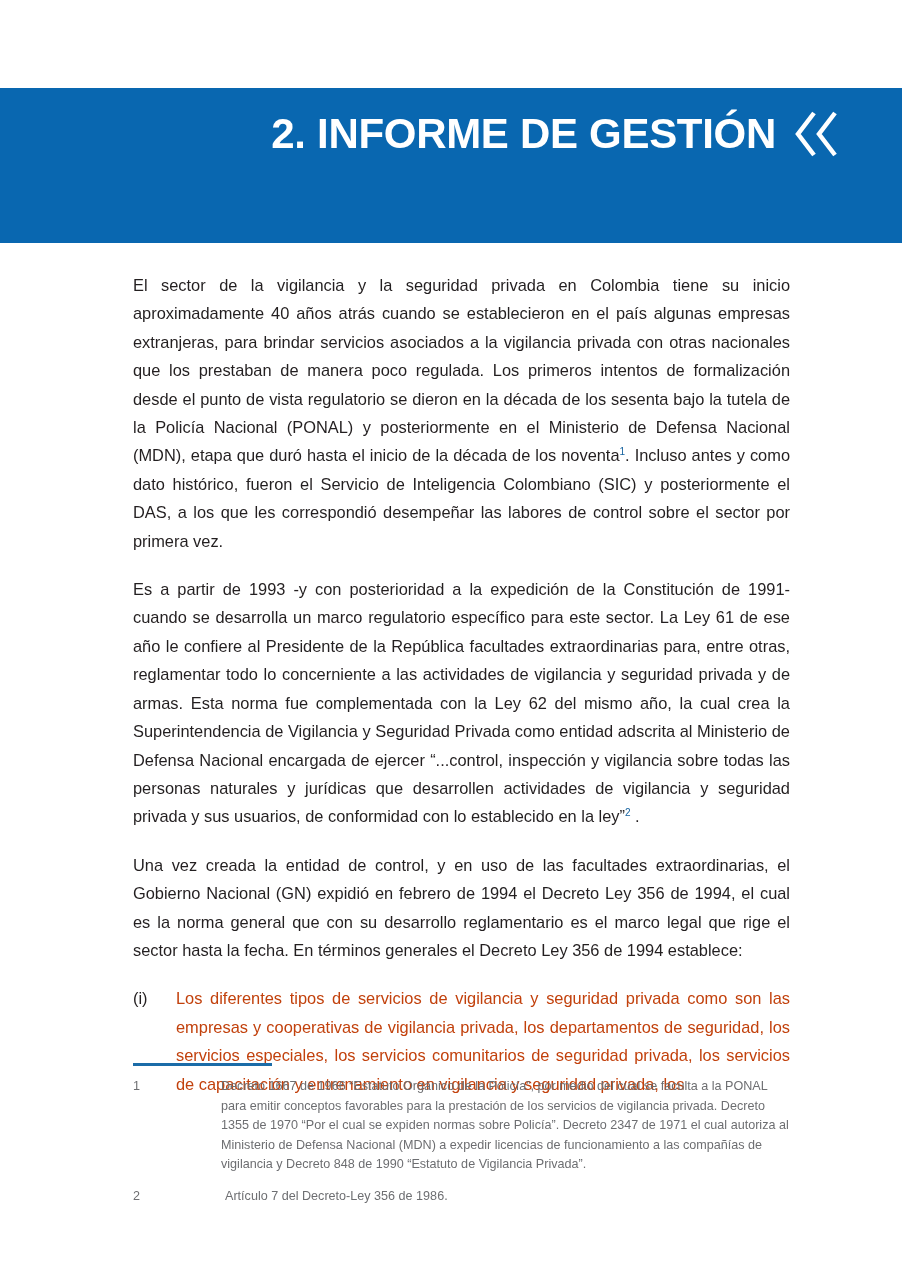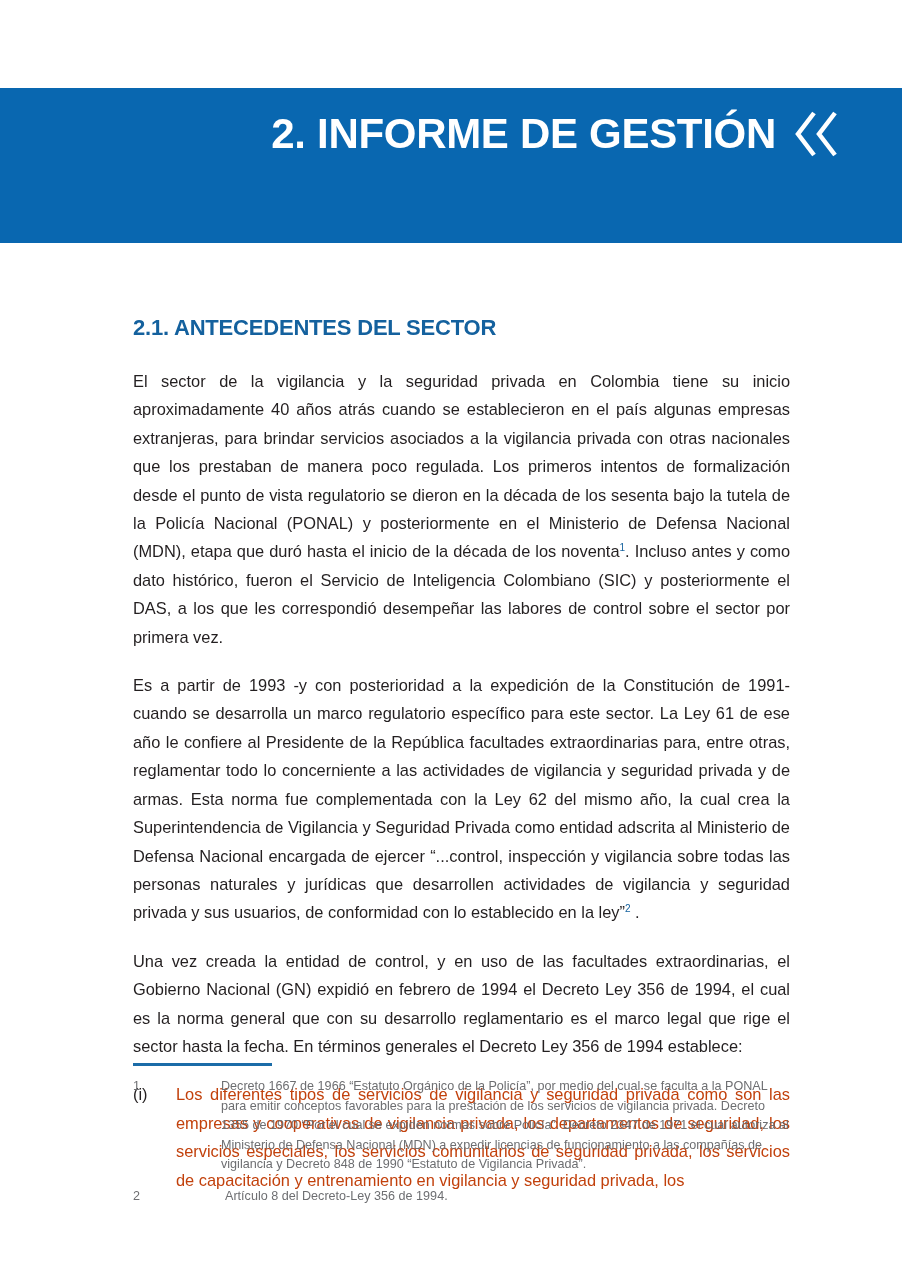--- a/index.html
+++ b/index.html
@@ -147,21 +147,20 @@
     <div class="banner-title">2. INFORME DE GESTIÓN</div>
     <svg class="chevron-icon" viewBox="0 0 46 48">
       <path d="M20 3 L4 24 L20 45" fill="none" stroke="#ffffff" stroke-width="4.5" stroke-linecap="butt" stroke-linejoin="miter"></path>
       <path d="M41 3 L25 24 L41 45" fill="none" stroke="#ffffff" stroke-width="4.5" stroke-linecap="butt" stroke-linejoin="miter"></path>
     </svg>
   </div>
 </div>
 
 <div class="content">
 
-  <h2 class="section-heading">2.1. ANTECEDENTES DEL SECTOR</h2>
 
   <p class="body-text para-first">
     <span>El sector de la vigilancia y la seguridad privada en Colombia tiene su inicio aproximadamente 40 años atrás cuando se establecieron en el país algunas empresas extranjeras, para brindar servicios asociados a la vigilancia privada con otras nacionales que los prestaban de  manera poco regulada. Los primeros intentos de formalización desde el punto de vista regulatorio se dieron en la década de los sesenta bajo la tutela de la Policía Nacional (PONAL) y posteriormente en el Ministerio de Defensa Nacional (MDN), etapa que duró hasta el inicio de la década de los noventa</span><span class="fn-ref">1</span><span>. Incluso antes y como dato histórico, fueron el Servicio de Inteligencia Colombiano (SIC) y posteriormente el DAS, a los que les correspondió desempeñar las labores de control sobre el sector por primera vez.</span>
   </p>
 
   <p class="body-text para-gap">
     <span>Es a partir de 1993 -y con posterioridad a la expedición de la Constitución de 1991- cuando se desarrolla un marco regulatorio específico para este sector. La Ley 61 de ese año le confiere al Presidente de la República facultades extraordinarias para, entre otras, reglamentar todo lo concerniente a las actividades de vigilancia y seguridad privada y de armas. Esta norma fue complementada con la Ley 62 del mismo año, la cual crea la Superintendencia de Vigilancia y Seguridad Privada como entidad adscrita al Ministerio de Defensa Nacional encargada de ejercer “...control, inspección y vigilancia sobre todas las personas naturales y jurídicas que desarrollen actividades de vigilancia y seguridad privada y sus usuarios, de conformidad con lo establecido en la ley”</span><span class="fn-ref">2</span><span> .</span>
   </p>
 
   <p class="body-text para-gap">Una vez creada la entidad de control, y en uso de las facultades extraordinarias, el Gobierno Nacional (GN) expidió en febrero de 1994 el Decreto Ley 356 de 1994, el cual es la norma general que con su desarrollo reglamentario es el marco legal que rige el sector hasta la fecha. En términos generales el Decreto Ley 356 de 1994 establece:</p>
@@ -176,15 +175,15 @@
 <div class="footnotes">
   <div class="fn-rule"></div>
 
   <div class="footnote">
     <div class="fn-num">1</div>
     <div class="fn-text">Decreto 1667 de 1966 “Estatuto Orgánico de la Policía”, por medio del cual se faculta a la PONAL para emitir conceptos favorables para la prestación de los servicios de vigilancia privada. Decreto 1355 de 1970 “Por el cual se expiden normas sobre Policía”. Decreto 2347 de 1971 el cual autoriza al Ministerio de Defensa Nacional (MDN) a expedir licencias de funcionamiento a las compañías de vigilancia y Decreto 848 de 1990 “Estatuto de Vigilancia Privada”.</div>
   </div>
 
   <div class="footnote">
     <div class="fn-num">2</div>
-    <div class="fn-text indented">Artículo 8 del Decreto-Ley 356 de 1994.</div>
+    <div class="fn-text indented">Artículo 7 del Decreto-Ley 356 de 1986.</div>
   </div>
 </div>
 
 </body></html>

